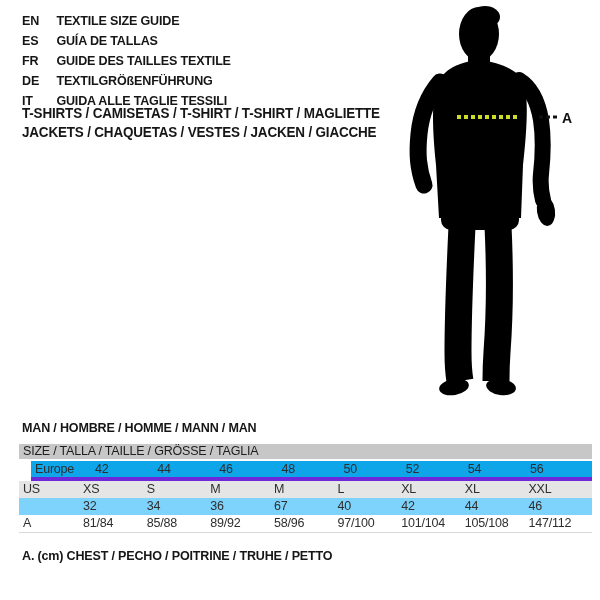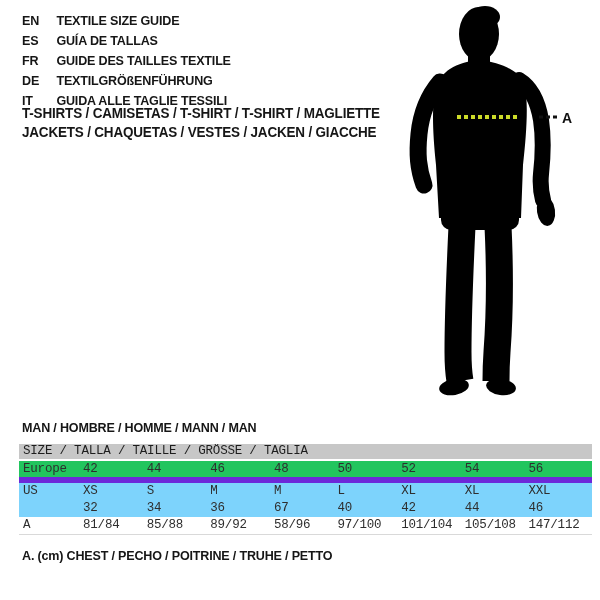--- a/index.html
+++ b/index.html
@@ -74,42 +74,41 @@
     white-space: nowrap;
   }
 
   
   .size-table {
     position: absolute;
     left: 19px;
     top: 444px;
     width: 573px;
     border-bottom: 1px solid #d9d9d9;
-    font-family: Liberation Mono, monospace;
   }
   .t-header {
     background: #c7c7c7;
     height: 15px;
     line-height: 15px;
     font-size: 12.5px;
     color: #1d1d1d;
     padding-left: 4px;
     border-bottom: 2px solid #ffffff;
     letter-spacing: -0.2px;
   }
   .t-row {
     display: flex;
     height: 17px;
     line-height: 17px;
     font-size: 12.5px;
     color: #2e2e2e;
     letter-spacing: -0.2px;
   }
-  .t-row.row-europe { background: #22c55e; border-bottom: 6px solid #6d28d9; height: 16px; line-height: 16px; }
-  .t-row.row-us     { background: #7dd3fc; }
+  .t-row.row-europe { background: #0ea5e9; border-bottom: 4px solid #6d28d9; height: 16px; line-height: 16px; margin-left: 12px; }
+  .t-row.row-us     { background: #e5e5e5; }
   .t-row.row-uk     { background: #7dd3fc; }
   .t-row.row-a      { background: #ffffff; }
   .t-label {
     flex: 0 0 64px;
     padding-left: 4px;
     text-align: left;
     box-sizing: border-box;
   }
   .t-cell {
     flex: 1 1 0;

